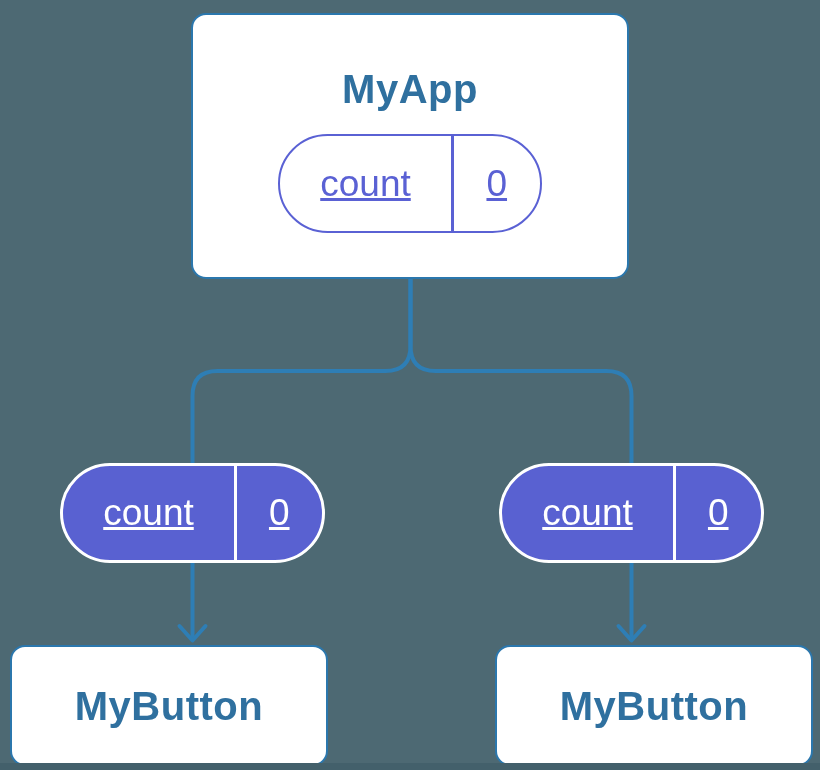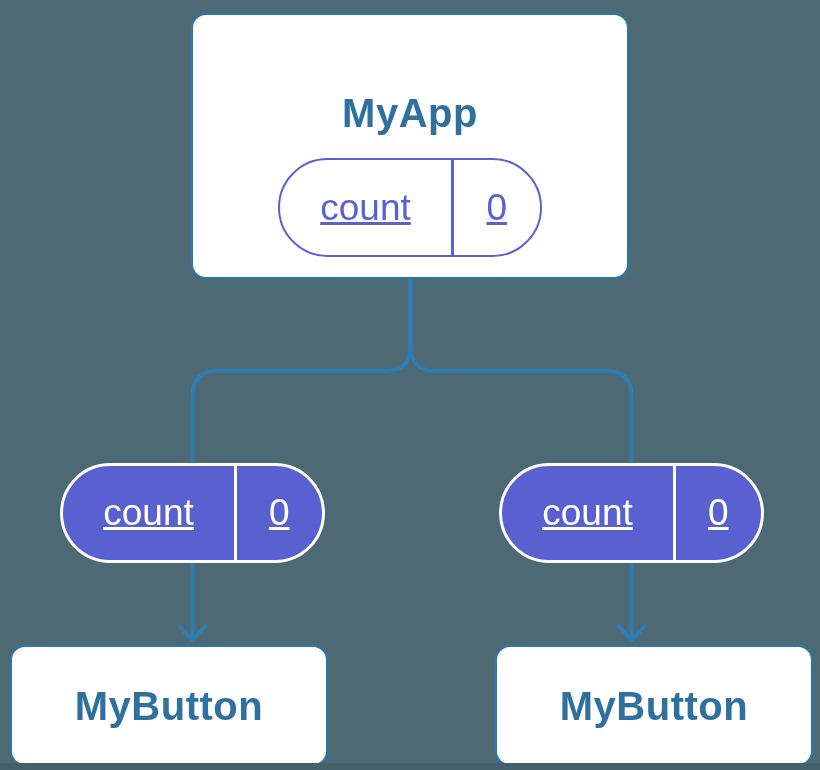--- a/index.html
+++ b/index.html
@@ -34,21 +34,21 @@
     position: absolute;
     background: var(--node-fill);
     border: 2.5px solid var(--node-border-blue);
     border-radius: 15px;
     z-index: 2;
   }
   .node-root {
     left: 191px; top: 13px;
     width: 438px; height: 266px;
     display: flex; flex-direction: column; align-items: center;
-    padding-top: 76px;
+    padding-top: 52px;
   }
   .node-title {
     color: var(--node-title-blue);
     font-size: 40px;
     font-weight: 600;
     line-height: 44px;
     letter-spacing: 0.5px;
   }
   .node-root .node-title { margin-bottom: 23px; }
   .pill {

